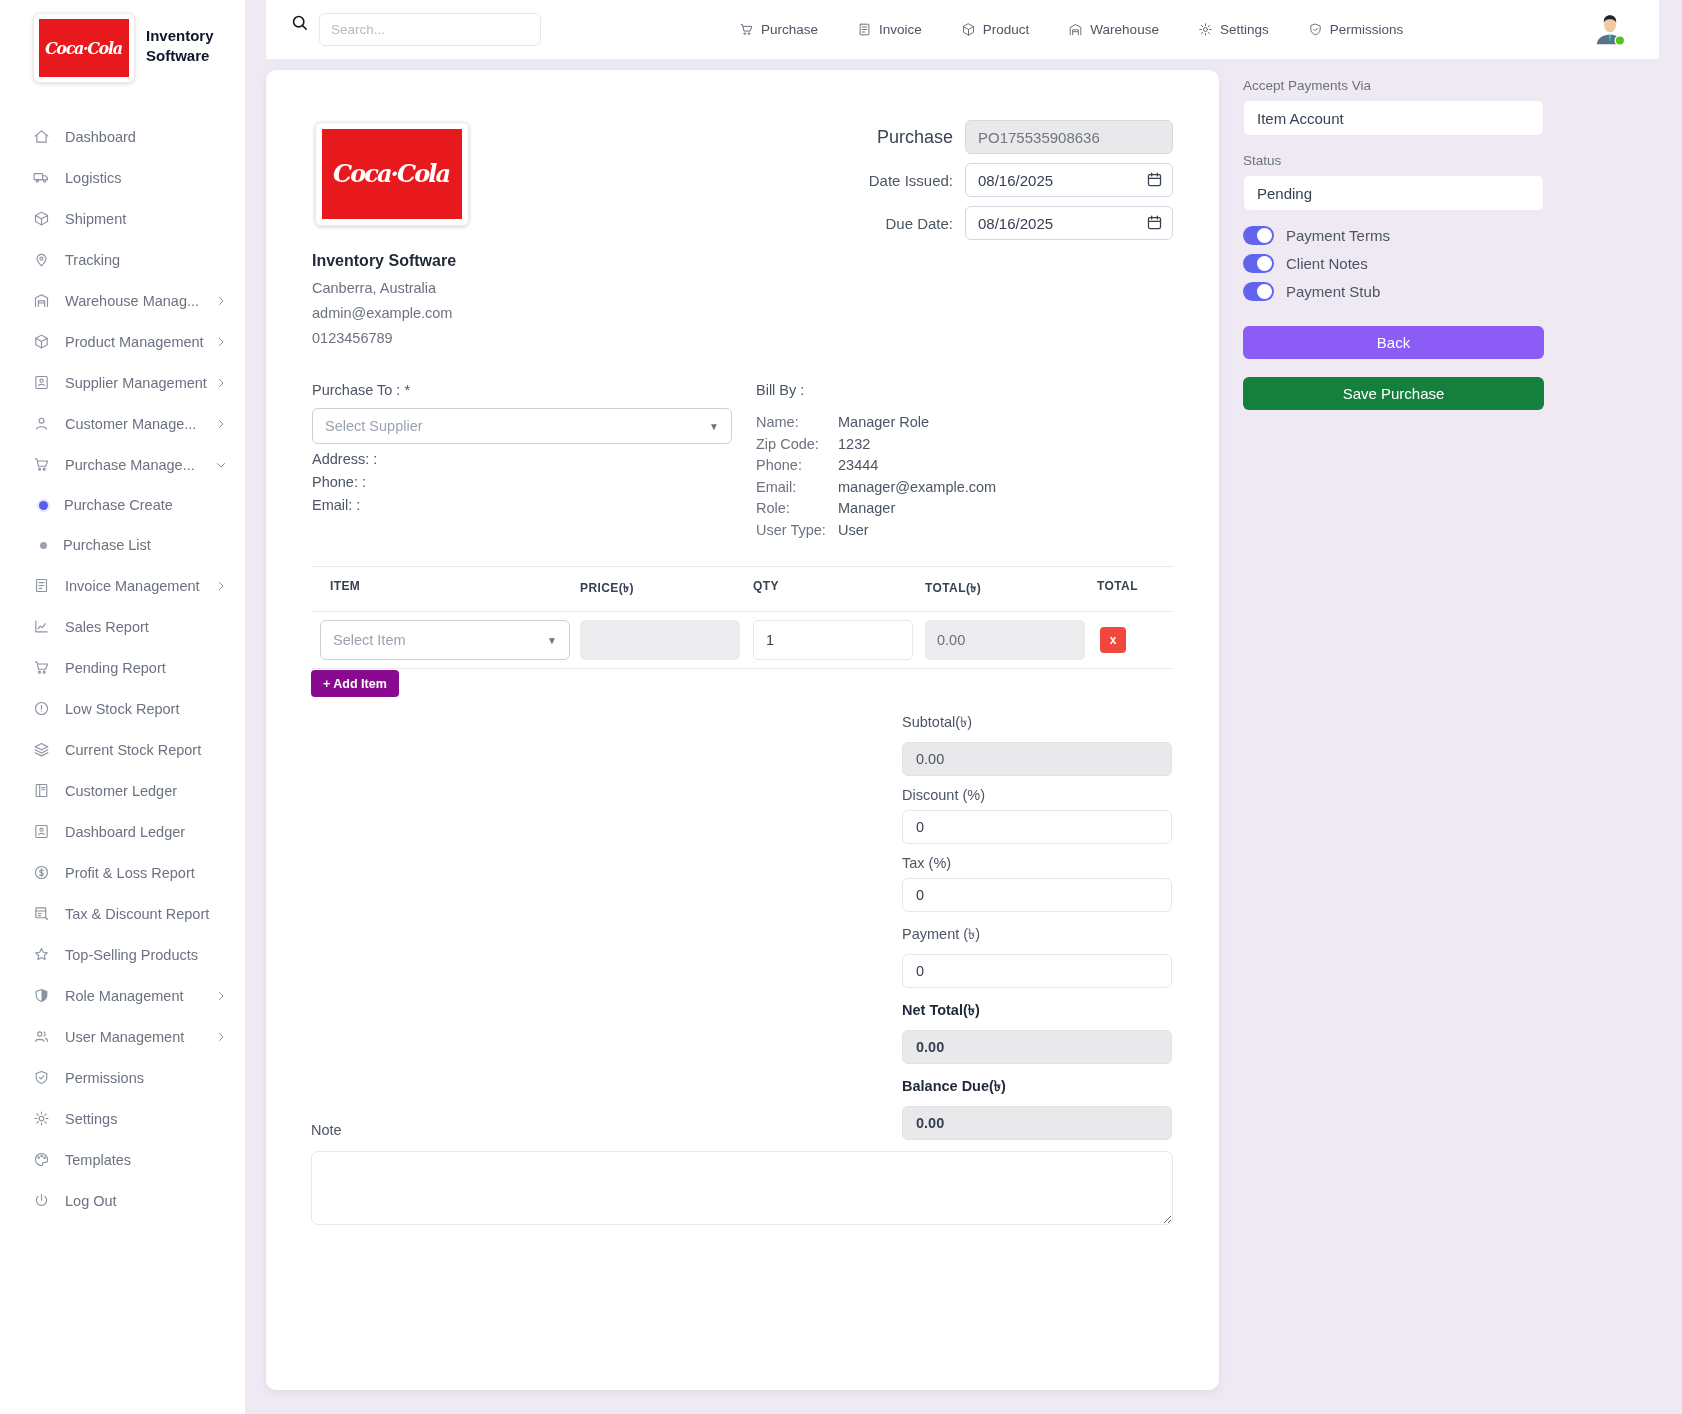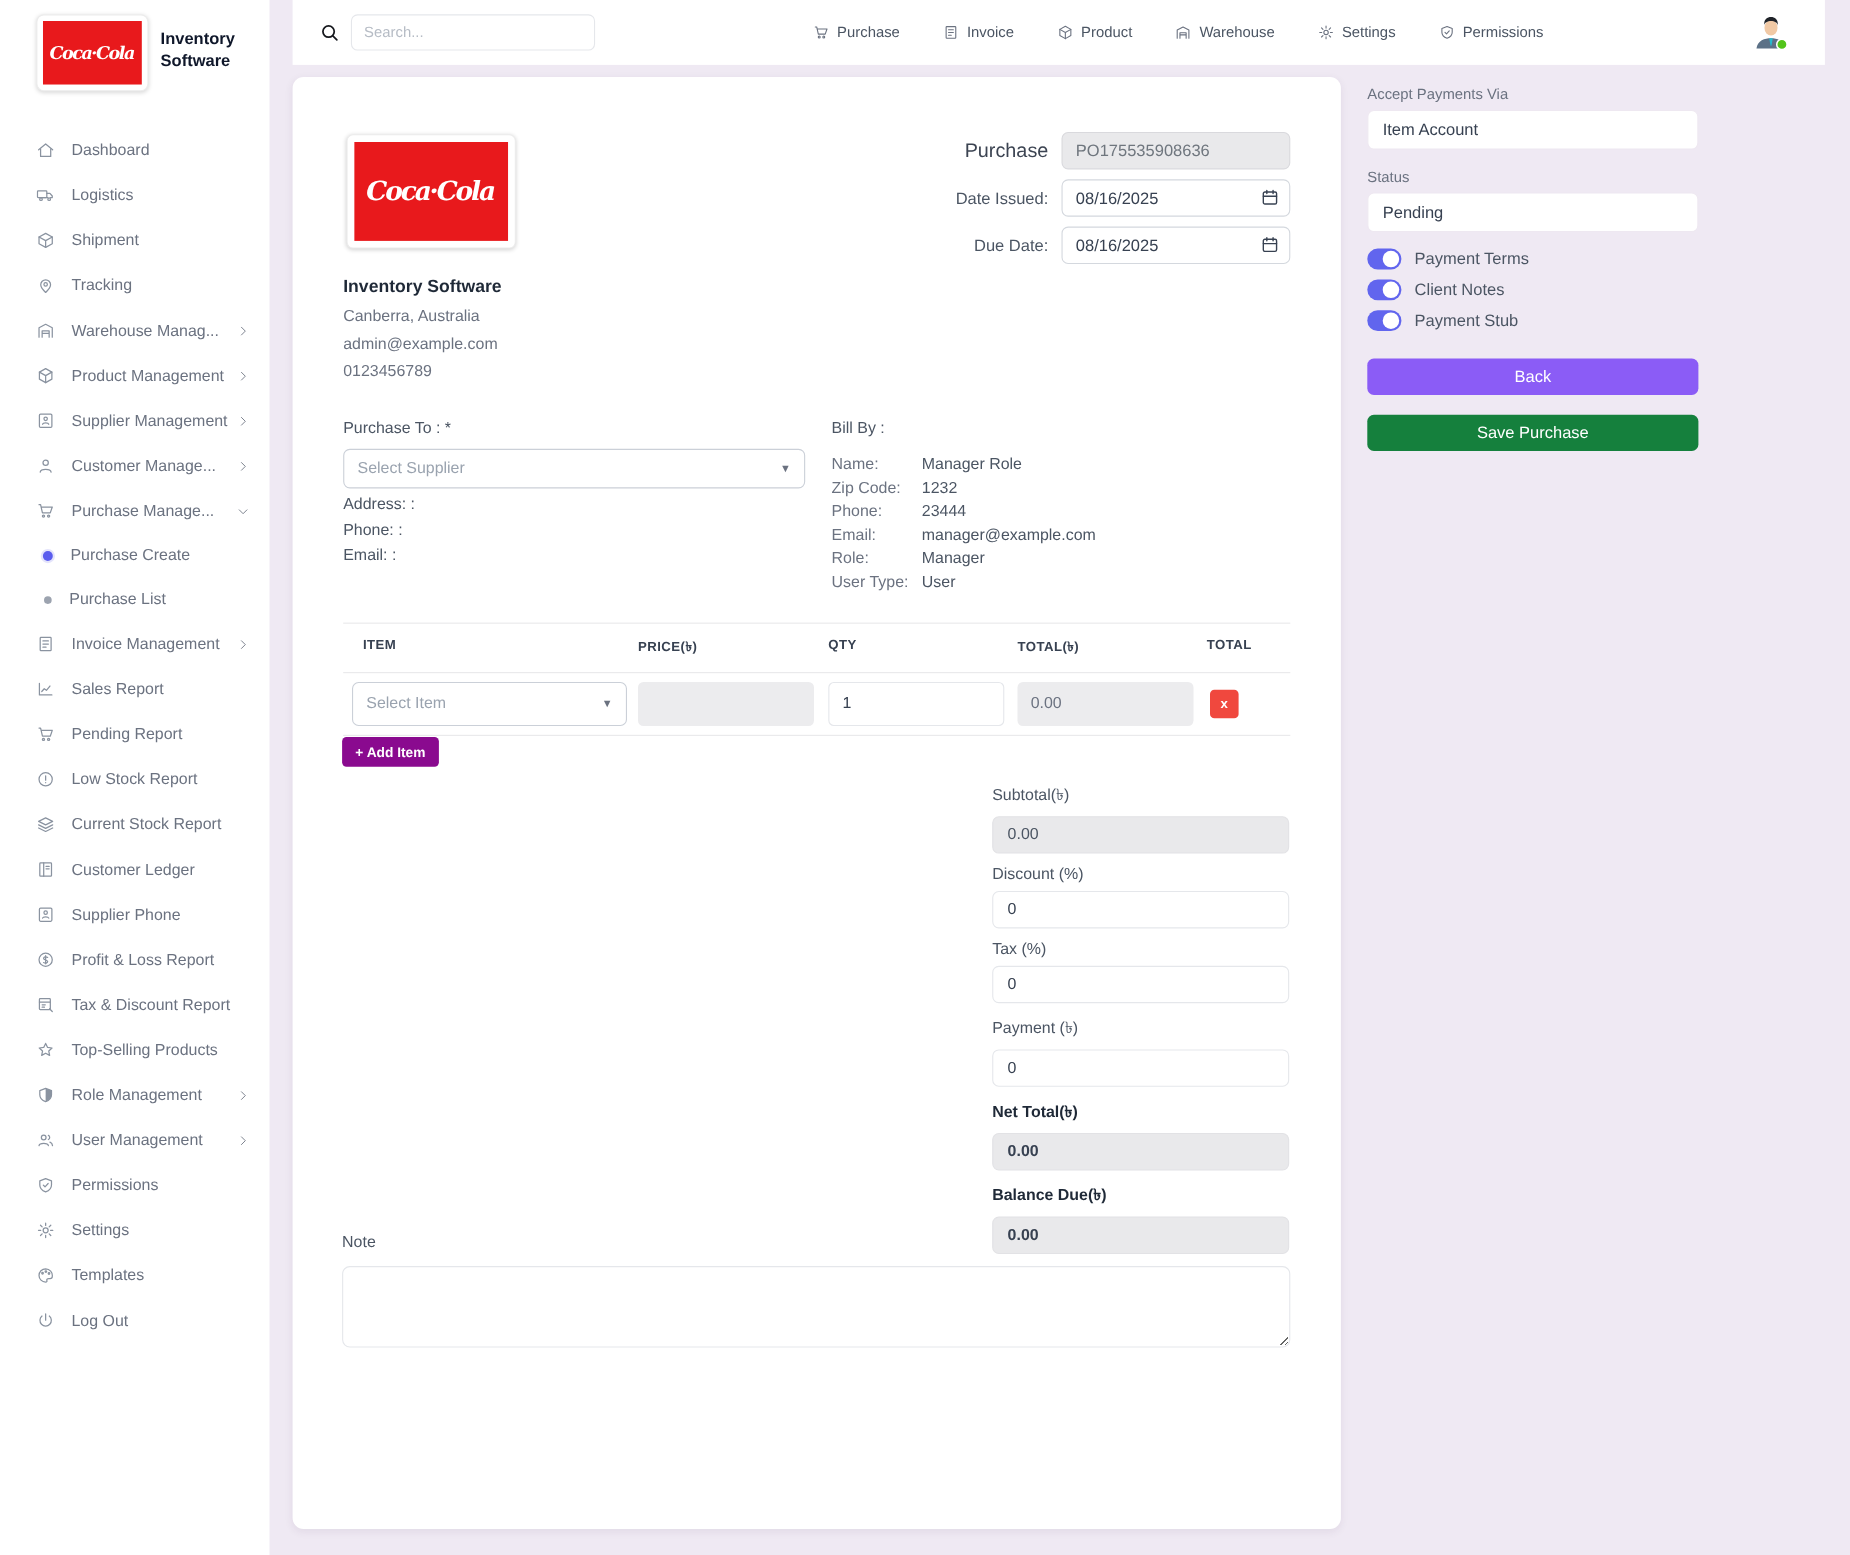--- a/index.html
+++ b/index.html
@@ -21,21 +21,21 @@
     font-size:14.5px;cursor:pointer;white-space:nowrap;}
   .nav-item .ic{width:17px;height:17px;color:#8a93a0;flex:0 0 17px;}
   .nav-item .lbl{margin-left:15px;}
   .nav-item .chev{margin-left:auto;width:12px;height:12px;color:#6b7280;}
   .nav-item.sub{padding-left:38px;}
   .nav-item.sub .dot{width:7px;height:7px;border-radius:50%;background:#9ca3af;flex:0 0 7px;margin-left:2px;}
   .nav-item.sub.active .dot{width:9px;height:9px;flex-basis:9px;background:#5a5cee;box-shadow:0 0 0 2px #e4e4fb;margin-left:1px;}
   .nav-item.sub .lbl{margin-left:16px;}
   
   .topbar{position:absolute;left:266px;top:0;width:1393px;height:59px;background:#fff;display:flex;align-items:center;z-index:2;}
-  .search-wrap{display:flex;align-items:center;margin-left:24px;}
+  .search-wrap{display:flex;margin-left:24px;}
   .search-wrap .sic{width:19px;height:19px;color:#16181d;}
   .search-input{margin-left:10px;width:198px;height:31px;border:1px solid #e5e7eb;border-radius:6px;
     padding:0 11px;font-size:13.5px;color:#374151;outline:none;font-family:inherit;}
   .search-input::placeholder{color:#b6bcc5;}
   .top-nav{display:flex;gap:39px;margin-left:198px;}
   .tn{display:flex;align-items:center;gap:7px;color:#4b5563;font-size:13.5px;cursor:pointer;white-space:nowrap;}
   .tn .ic{width:15px;height:15px;color:#6b7280;}
   .avatar{position:absolute;right:32px;top:13px;width:34px;height:34px;cursor:pointer;}
   
   .card{position:absolute;left:266px;top:70px;width:953px;height:1320px;background:#fff;border-radius:10px;
@@ -260,21 +260,21 @@
           <path d="M9.5 3.5v17M12.5 8h4M12.5 11h4"></path>
         </svg>
         <span class="lbl">Customer Ledger</span>
       </div>
       <div class="nav-item">
         <svg class="ic" viewBox="0 0 24 24" fill="none" stroke="currentColor" stroke-width="1.6" stroke-linecap="round" stroke-linejoin="round">
           <rect x="4" y="3.5" width="16" height="17" rx="1.5"></rect>
           <circle cx="12" cy="9.5" r="2.2"></circle>
           <path d="M8 16.5c.6-2.4 7.4-2.4 8 0"></path>
         </svg>
-        <span class="lbl">Supplier Phone</span>
+        <span class="lbl">Dashboard Ledger</span>
       </div>
       <div class="nav-item">
         <svg class="ic" viewBox="0 0 24 24" fill="none" stroke="currentColor" stroke-width="1.6" stroke-linecap="round" stroke-linejoin="round">
           <circle cx="12" cy="12" r="8.5"></circle>
           <path d="M12 6.8v10.4M14.6 9c-2.2-1.5-5.2-.6-5.2 1.3 0 2.4 5.2 1.6 5.2 4 0 2-3 2.8-5.2 1.3"></path>
         </svg>
         <span class="lbl">Profit &amp; Loss Report</span>
       </div>
       <div class="nav-item">
         <svg class="ic" viewBox="0 0 24 24" fill="none" stroke="currentColor" stroke-width="1.6" stroke-linecap="round" stroke-linejoin="round">

